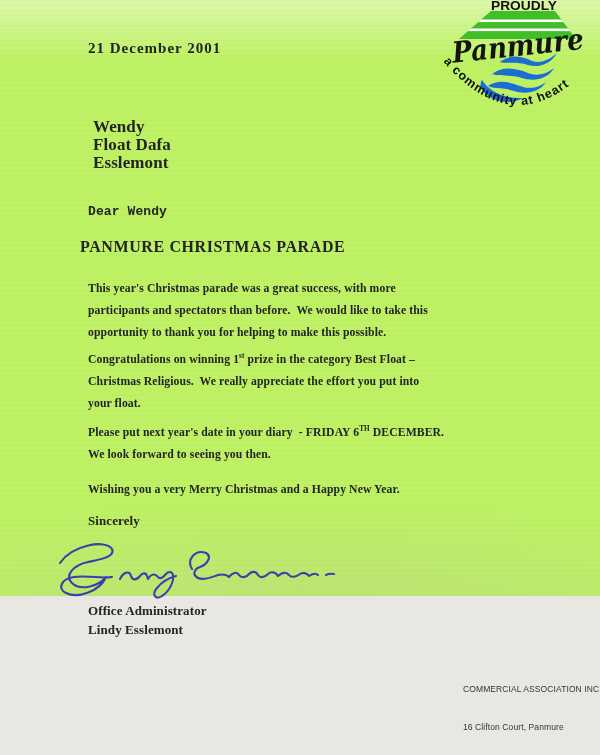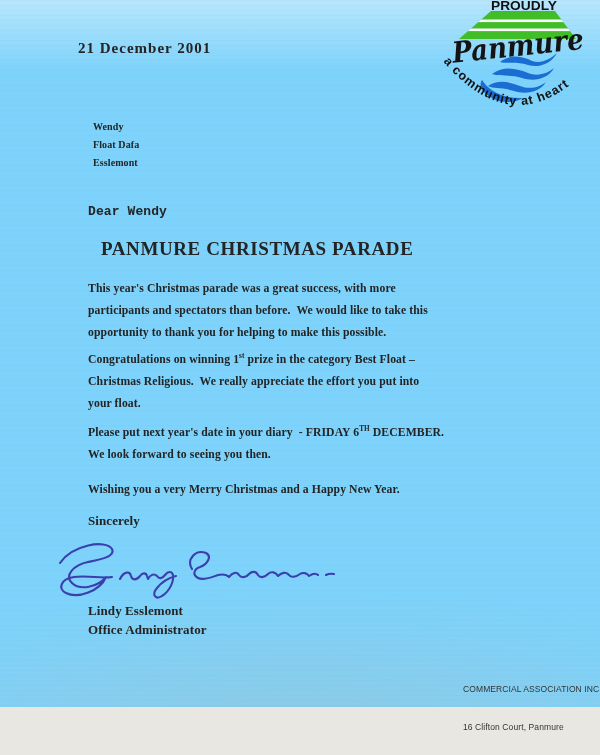--- a/index.html
+++ b/index.html
@@ -3,45 +3,45 @@
 <meta charset="utf-8">
 <style>
   html,body{margin:0;padding:0;}
   body{
     width:600px;height:755px;
     background:#e9e7e2;
     font-family:"Liberation Serif", serif;
     overflow:hidden;
   }
   .page{
-    position:relative;width:600px;height:707px;
-    background:#7dd3fc;
+    position:relative;width:600px;height:596px;
+    background:#bef264;
   }
   
   .page::before{
     content:"";position:absolute;inset:0;pointer-events:none;
     background:
       repeating-linear-gradient(180deg, rgba(125,118,106,.045) 0 1px, rgba(255,255,255,0) 1px 5px),
       linear-gradient(180deg, rgba(255,255,255,.45) 0%, rgba(255,255,255,0) 10%),
       radial-gradient(120% 30% at 50% 104%, rgba(185,179,168,.28), rgba(185,179,168,0) 70%);
   }
   .hand{
     font-family:"Liberation Serif", serif;
     font-weight:700;color:#242424;
     font-size:13px;letter-spacing:.1px;
   }
   .condense{transform:scaleX(.9);transform-origin:0 0;}
   .abs{position:absolute;}
   .line{white-space:pre-wrap;line-height:22px;}
   sup{font-size:8px;vertical-align:super;line-height:0;}
-  .date{left:78px;top:40px;font-size:15px;letter-spacing:1px;white-space:pre;}
-  .recipient{left:93px;top:118px;font-size:10px;}
+  .date{left:88px;top:40px;font-size:15px;letter-spacing:1px;white-space:pre;}
+  .recipient{left:93px;top:118px;font-size:17px;}
   .recipient div{line-height:18px;}
   .salutation{left:88px;top:201px;font-family:Liberation Mono, monospace;}
-  .subject{left:101px;top:238px;font-size:19px;letter-spacing:.6px;}
+  .subject{left:80px;top:238px;font-size:16px;letter-spacing:.6px;}
   .para1{left:88px;top:277px;}
   .para2{left:88px;top:348px;}
   .para3{left:88px;top:421px;}
   .closing{left:88px;top:478px;}
   .signoff{left:88px;top:510px;font-family:Liberation Serif, serif;}
   .sig-svg{left:50px;top:533px;}
   .sender{left:88px;top:602px;}
   .sender div{line-height:18.5px;}
   .footer{
     left:463px;top:658px;
@@ -118,22 +118,22 @@
   <svg class="abs sig-svg" width="320" height="74" viewBox="0 0 320 74">
     <g fill="none" stroke-width="2.1" stroke-linecap="round" stroke-linejoin="round" stroke="#3b3fae">
       <path d="M10,30 C22,12 56,6 62,16 C66,24 48,27 38,29 C24,32 14,42 22,50 C30,58 48,54 56,44 C50,58 28,66 16,60 C8,56 10,46 24,44 C38,42 52,46 62,44"></path>
       <path d="M70,46 C74,38 80,38 81,43 C82,47 86,48 90,43 C92,40 96,39 97,43 L98,46 C100,42 104,40 107,43 C109,46 112,46 115,42 C118,38 122,38 123,42 C124,48 120,58 112,63 C106,67 101,62 107,55 C111,50 118,45 126,43"></path>
       <path d="M142,36 C136,26 146,16 156,20 C162,23 158,31 150,34 C144,36 142,42 148,45 C154,48 162,44 168,42 C173,41 177,42 179,44 C182,40 187,38 189,42 C191,45 196,45 199,41 C202,38 206,38 208,42 C210,45 214,45 218,41 C221,38 226,39 228,43 C231,40 236,38 239,42 C241,45 246,44 250,41 C253,39 257,40 259,43 C262,41 266,40 268,42"></path>
       <path d="M276,42 C278,41 281,40.5 284,41"></path>
     </g>
   </svg>
 
   <div class="abs hand sender">
+    <div>Office Administrator</div>
     <div>Lindy Esslemont</div>
-    <div>Office Administrator</div>
   </div>
 
   <div class="abs footer">
     <div>COMMERCIAL ASSOCIATION INC.</div>
     <div>16 Clifton Court, Panmure</div>
     
     
     
     
   </div>

